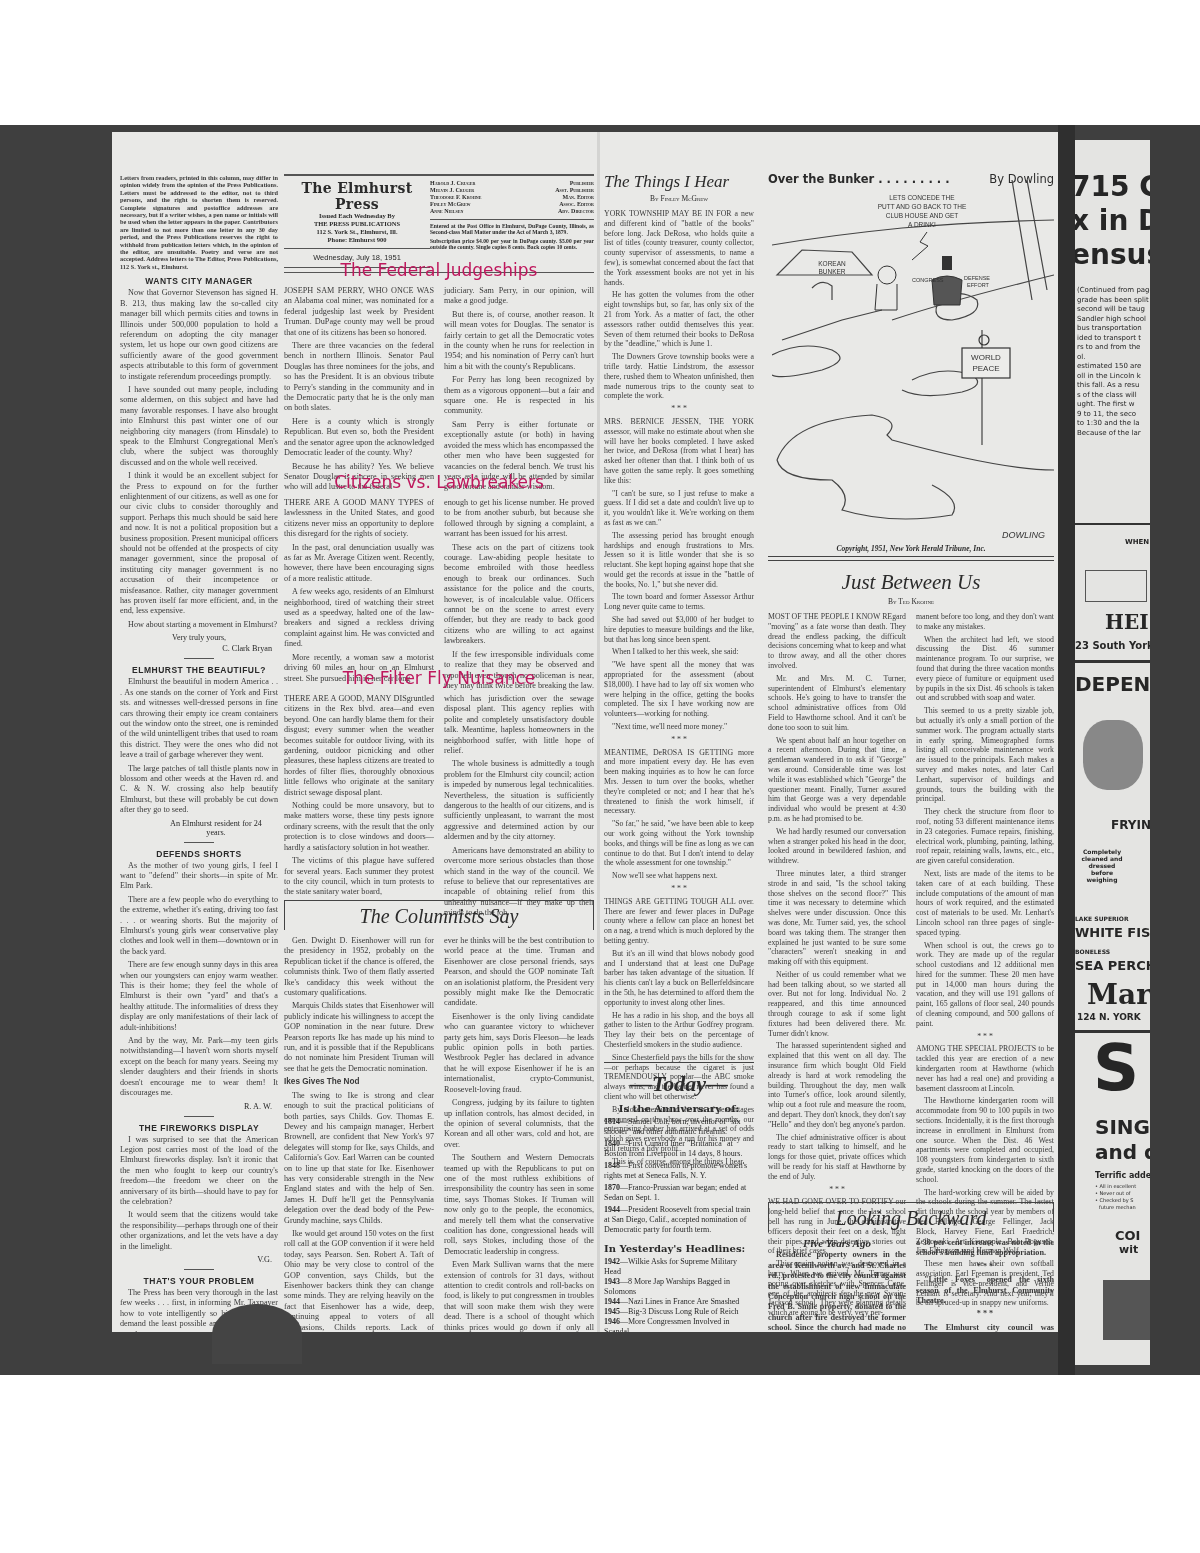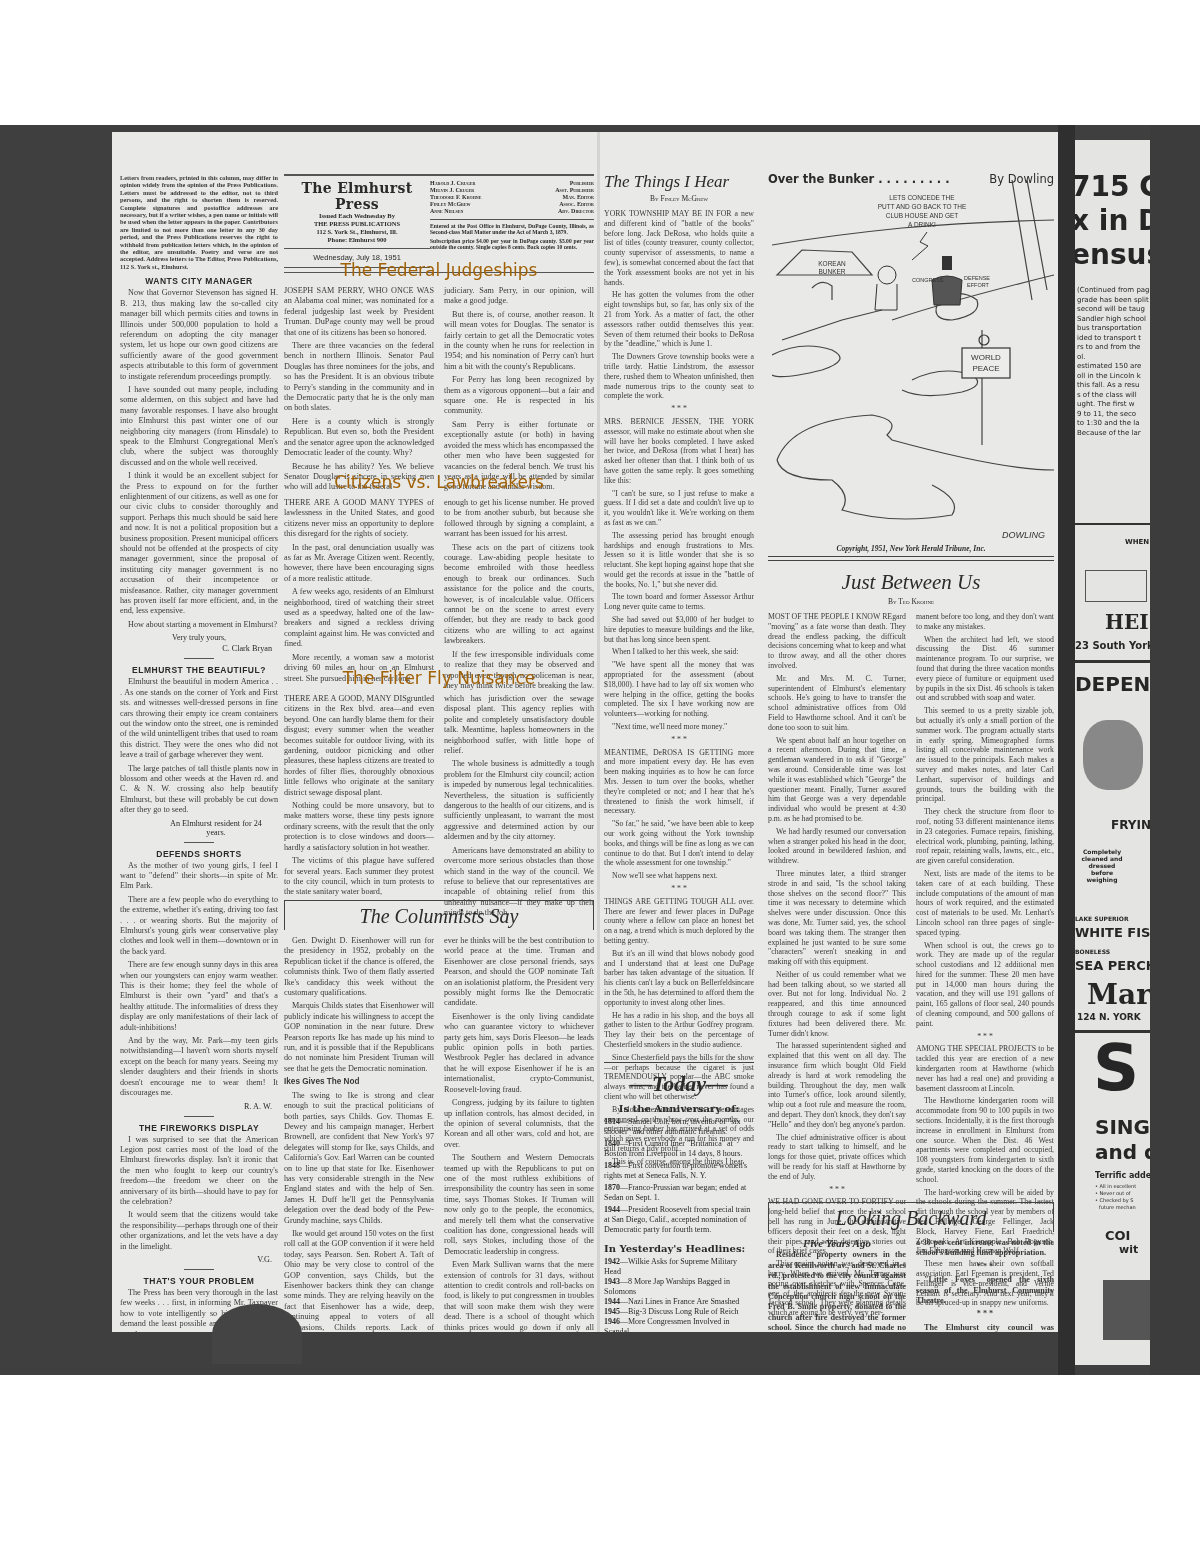--- a/index.html
+++ b/index.html
@@ -6,21 +6,21 @@
   body{width:1200px;height:1553px;background:#ffffff;position:relative;overflow:hidden;font-family:"Liberation Serif",serif;color:#2a2a2a;}
   .scan{position:absolute;left:0;top:125px;width:1200px;height:1250px;background:#3f3f3f;}
   .page{position:absolute;left:112px;top:132px;width:946px;height:1234px;background:#e9e9e7;overflow:hidden;}
   .fold{position:absolute;left:485px;top:0;width:3px;height:100%;background:#d4d4d2;}
   .strip{position:absolute;left:1075px;top:140px;width:75px;height:1225px;background:#e4e4e2;overflow:hidden;}
   .strip-dark{position:absolute;left:1150px;top:125px;width:50px;height:1250px;background:#3c3c3c;}
   .gutter{position:absolute;left:1058px;top:125px;width:17px;height:1250px;background:#2f2f2f;}
   .abs{position:absolute;}
   .body-text{font-size:8.2px;line-height:10.4px;text-align:justify;color:#3a3a3a;}
   .body-text p{margin:0 0 3px 0;text-indent:8px;}
-  .hd-sans{font-family:"DejaVu Sans",sans-serif;color:#a16207;text-align:center;}
+  .hd-sans{font-family:"DejaVu Sans",sans-serif;color:#be185d;text-align:center;}
   .hd-ital{font-family:"Liberation Serif",serif;font-style:italic;color:#2b2b2b;text-align:center;}
   .subhd{font-family:"Liberation Sans",sans-serif;font-weight:bold;font-size:8.5px;text-align:center;letter-spacing:0.5px;margin:6px 0 2px;}
   .sig{text-align:right;font-size:8.2px;margin:2px 6px 2px 0;}
   .rule{height:1px;background:#555;}
   .short-rule{width:30px;height:1px;background:#555;margin:5px auto;}
   .byline{font-size:7.5px;font-variant:small-caps;text-align:center;margin:2px 0 6px;}
   .boxed{border:1.5px solid #444;}
   .cols2{display:flex;gap:10px;}
   .cols2>div{flex:1;}
   .cartoon{position:absolute;left:660px;top:48px;width:282px;height:370px;}
@@ -77,21 +77,21 @@
   <div class="strip-txt" style="position:absolute;left:2px;top:872px;font-size:9px;font-weight:bold;">124 N. YORK</div>
   <div style="position:absolute;left:0;top:890px;width:75px;height:3px;background:#333;"></div>
   <div class="strip-txt" style="position:absolute;left:18px;top:893px;font-size:64px;font-weight:bold;line-height:70px;">S</div>
   <div class="strip-txt" style="position:absolute;left:20px;top:975px;font-size:20px;font-weight:bold;">SINGI</div>
   <div class="strip-txt" style="position:absolute;left:20px;top:1000px;font-size:20px;font-weight:bold;">and d</div>
   <div class="strip-txt" style="position:absolute;left:20px;top:1031px;font-size:8px;font-weight:bold;">Terrific added</div>
   <div class="strip-txt" style="position:absolute;left:20px;top:1043px;font-size:5px;">• All in excellent</div>
   <div class="strip-txt" style="position:absolute;left:20px;top:1050px;font-size:5px;">• Never out of</div>
   <div class="strip-txt" style="position:absolute;left:20px;top:1057px;font-size:5px;">• Checked by S</div>
   <div class="strip-txt" style="position:absolute;left:24px;top:1064px;font-size:5px;">future mechan</div>
-  <div class="strip-txt" style="position:absolute;left:30px;top:1088px;font-size:13px;font-weight:bold;">COI</div>
+  <div class="strip-txt" style="position:absolute;left:40px;top:1088px;font-size:13px;font-weight:bold;">COI</div>
   <div class="strip-txt" style="position:absolute;left:44px;top:1103px;font-size:11px;font-weight:bold;">wit</div>
   <div style="position:absolute;left:28px;top:1140px;width:47px;height:60px;background:#555;"></div>
 </div>
 
 <div class="page">
   <div class="fold"></div>
 
   <div class="abs" style="left:8px;top:38px;width:158px;">
     <div class="body-text" style="font-size:6.3px;line-height:7.4px;font-weight:bold;margin-top:4px;">Letters from readers, printed in this column, may differ in opinion widely from the opinion of the Press Publications. Letters must be addressed to the editor, not to third persons, and the right to shorten them is reserved. Complete signatures and postoffice addresses are necessary, but if a writer wishes, a pen name or initials will be used when the letter appears in the paper. Contributors are limited to not more than one letter in any 30 day period, and the Press Publications reserves the right to withhold from publication letters which, in the opinion of the editor, are unsuitable. Poetry and verse are not accepted. Address letters to The Editor, Press Publications, 112 S. York st., Elmhurst.</div>
 
@@ -240,21 +240,21 @@
     <div class="cols2 body-text" style="margin-top:6px;">
       <div>
         <p>Gen. Dwight D. Eisenhower will run for the presidency in 1952, probably on the Republican ticket if the chance is offered, the columnists think. Two of them flatly asserted Ike's candidacy this week without the customary qualifications.</p>
         <p>Marquis Childs states that Eisenhower will publicly indicate his willingness to accept the GOP nomination in the near future. Drew Pearson reports Ike has made up his mind to run, and it is possible that if the Republicans do not nominate him President Truman will see that he gets the Democratic nomination.</p>
         <p style="text-indent:0;font-weight:bold;font-family:'Liberation Sans',sans-serif;">Ikes Gives The Nod</p>
         <p>The swing to Ike is strong and clear enough to suit the practical politicians of both parties, says Childs. Gov. Thomas E. Dewey and his campaign manager, Herbert Brownell, are confident that New York's 97 delegates will stomp for Ike, says Childs, and California's Gov. Earl Warren can be counted on to line up that state for Ike. Eisenhower has very considerable strength in the New England states and with the help of Sen. James H. Duff he'll get the Pennsylvania delegation over the dead body of the Pew-Grundy machine, says Childs.</p>
         <p>Ike would get around 150 votes on the first roll call at the GOP convention if it were held today, says Pearson. Sen. Robert A. Taft of Ohio may be very close to control of the GOP convention, says Childs, but the Eisenhower backers think they can change some minds. They are relying heavily on the fact that Eisenhower has a wide, deep, continuing appeal to voters of all persuasions, Childs reports. Lack of widespread popularity is Taft's weakness, observes Childs, and this election is one the Republicans must win.</p>
 
       </div>
       <div>
-        <p style="text-indent:0;">ever he thinks will be the best contribution to world peace at the time. Truman and Eisenhower are close personal friends, says Pearson, and should the GOP nominate Taft on an isolationist platform, the President very possibly might forms Ike the Democratic candidate.</p>
+        <p style="text-indent:0;">ever he thinks will be the best contribution to world peace at the time. Truman and Eisenhower are close personal friends, says Pearson, and should the GOP nominate Taft on an isolationist platform, the President very possibly might make Ike the Democratic candidate.</p>
         <p>Eisenhower is the only living candidate who can guarantee victory to whichever party gets him, says Doris Fleeson—he leads public opinion polls in both parties. Westbrook Pegler has declared in advance that he will expose Eisenhower if he is an internationalist, crypto-Communist, Roosevelt-loving fraud.</p>
         <p>Congress, judging by its failure to tighten up inflation controls, has almost decided, in the opinion of several columnists, that the Korean and all other wars, cold and hot, are over.</p>
         <p>The Southern and Western Democrats teamed up with the Republicans to put on one of the most ruthless exhibitions of irresponsibility the country has seen in some time, says Thomas Stokes. If Truman will now only go to the people, the economics, and merely tell them what the conservative coalition has done, congressional heads will roll, says Stokes, including those of the Democratic leadership in congress.</p>
         <p>Even Mark Sullivan warns that the mere extension of controls for 31 days, without attention to credit controls and roll-backs on food, is likely to put congressmen in troubles that will soon make them wish they were dead. There is a school of thought which thinks prices would go down if only all controls were removed, a tenable position if the food subsidies were eliminated along with the rest of the controls, says Sullivan, but that is not what congress did either. Congress is just keeping ceilings on prices for 31 more days, says Sullivan, and ceilings in this field have a way of becoming floors.</p>
 
       </div>
     </div>
   </div>
 
   <div class="abs" style="left:492px;top:40px;width:150px;">

